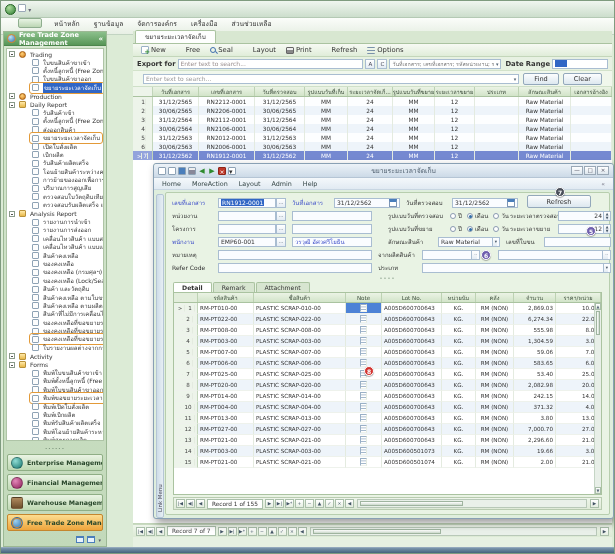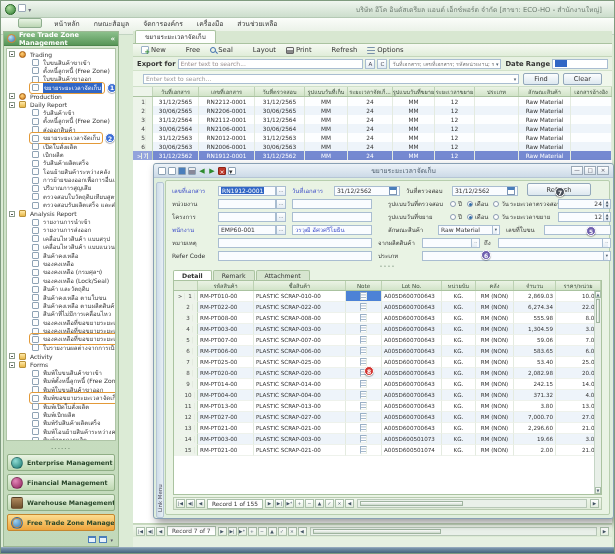--- a/index.html
+++ b/index.html
@@ -16,21 +16,21 @@
   .qat .qi.qi-drop{border:none;background:none;width:auto;color:#667;font-size:6px;}
   .title-text{margin-left:auto;margin-right:8px;color:#6d7c70;font-size:6.8px;white-space:nowrap;overflow:hidden;}
 
   .menubar{position:absolute;top:17px;left:0;right:0;height:17px;display:flex;align-items:flex-start;
     background:linear-gradient(#fbfdfa,#e7efe4);border-bottom:1px solid #c2d4c2;padding-left:17px;gap:1px;}
   .app-chip{width:24px;height:10px;border:1px solid #8fae8f;border-radius:2px;
     background:linear-gradient(#e8f4e4,#bcd6b4);margin-right:4px;}
   .menu-item{padding:0 7px;font-size:6.8px;color:#333;}
 
   
-  .sidebar{position:absolute;top:30px;left:2px;width:116px;bottom:6px;display:flex;flex-direction:column;
+  .sidebar{position:absolute;top:30px;left:2px;width:104px;bottom:6px;display:flex;flex-direction:column;
     background:linear-gradient(#d7e8d1,#c2d9ba);border:1px solid #9cb894;}
   .sb-header{height:14px;flex:none;display:flex;align-items:center;gap:3px;padding:0 3px;
     background:linear-gradient(#8cc08c,#579657);border-bottom:1px solid #4c854c;color:#fff;font-size:6.6px;font-weight:bold;}
   .sb-globe{width:9px;height:9px;border-radius:50%;background:radial-gradient(circle at 35% 30%,#bfe2f7,#2f6fae);border:1px solid #e0842e;flex:none;}
   .sb-collapse{margin-left:auto;font-size:7px;}
   .tree{flex:1;margin:2px;border:1px solid #aec4a6;background:#fff;overflow:hidden;padding:1px 0 0 2px;}
   .trow{display:flex;align-items:center;height:8.4px;white-space:nowrap;overflow:visible;}
   .trow.lv1{padding-left:13px;}
   .texp{width:6px;height:6px;flex:none;margin-right:2px;position:relative;}
   .texp.exp{border:1px solid #8a9a8a;background:#fff;}
@@ -196,29 +196,28 @@
 <body>
 
 <div id="app">
 
   <div class="titlebar">
     <span class="orb"></span>
     <span class="qat">
       <span class="qi"></span>
       <span class="qi qi-drop">▾</span>
     </span>
-    <span class="title-text">บริษัท อีโค อินดัสเตรียล แอนด์ เอ็กซ์พอร์ต จำกัด [สาขา: ECO-HO - สำนักงานใหญ่]</span>
   </div>
 
   <div class="menubar">
     <span class="app-chip"></span>
     <span style="display:flex;">
 
     <span class="menu-item">หน้าหลัก</span>
-        <span class="menu-item">กษณะส้อมูล</span>
+        <span class="menu-item">ฐานข้อมูล</span>
         <span class="menu-item">จัดการองค์กร</span>
         <span class="menu-item">เครื่องมือ</span>
         <span class="menu-item">ส่วนช่วยเหลือ</span>
       </span>
   </div>
 
   <div class="sidebar">
     <div class="sb-header">
       <span class="sb-globe"></span>
       <span>Free Trade Zone Management</span>
@@ -930,20 +929,31 @@
           <span class="dqi qi-close">×</span>
           <span class="dqi qi-drop">▾</span>
         </span>
       <span class="dlg-title-text">ขยายระยะเวลาจัดเก็บ</span>
       <span style="display:flex;gap:1px;">
 
       <span class="wbtn">—</span>
           <span class="wbtn">□</span>
           <span class="wbtn">×</span>
         </span>
+    </div>
+    <div class="dlg-menu">
+      <span style="display:flex;gap:11px;">
+
+      <span>Home</span>
+          <span>MoreAction</span>
+          <span>Layout</span>
+          <span>Admin</span>
+          <span>Help</span>
+        </span>
+      <span class="chev">«</span>
     </div>
     <div class="dlg-body">
       <div class="link-tab">
           <span>Link Menu</span>
         </div>
       <div class="dlg-content">
 
         <div class="form">
 
           <div class="frow">

